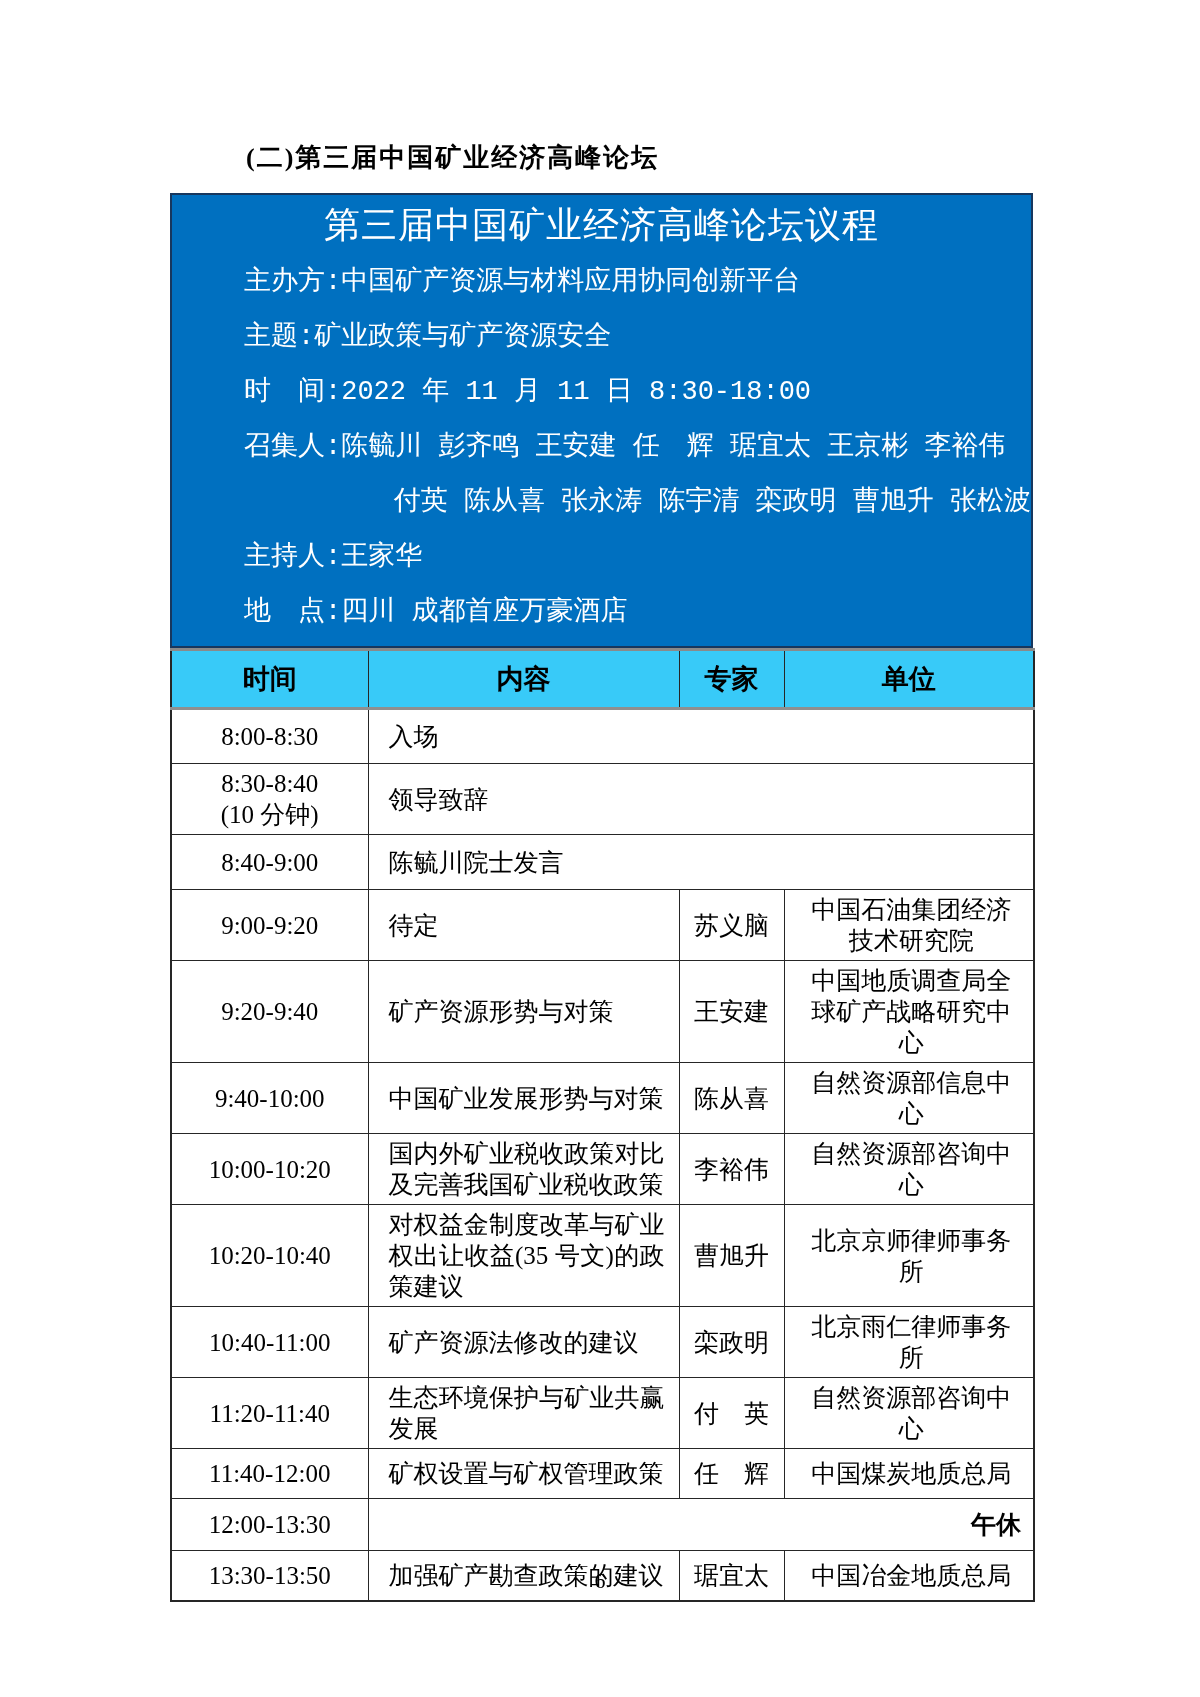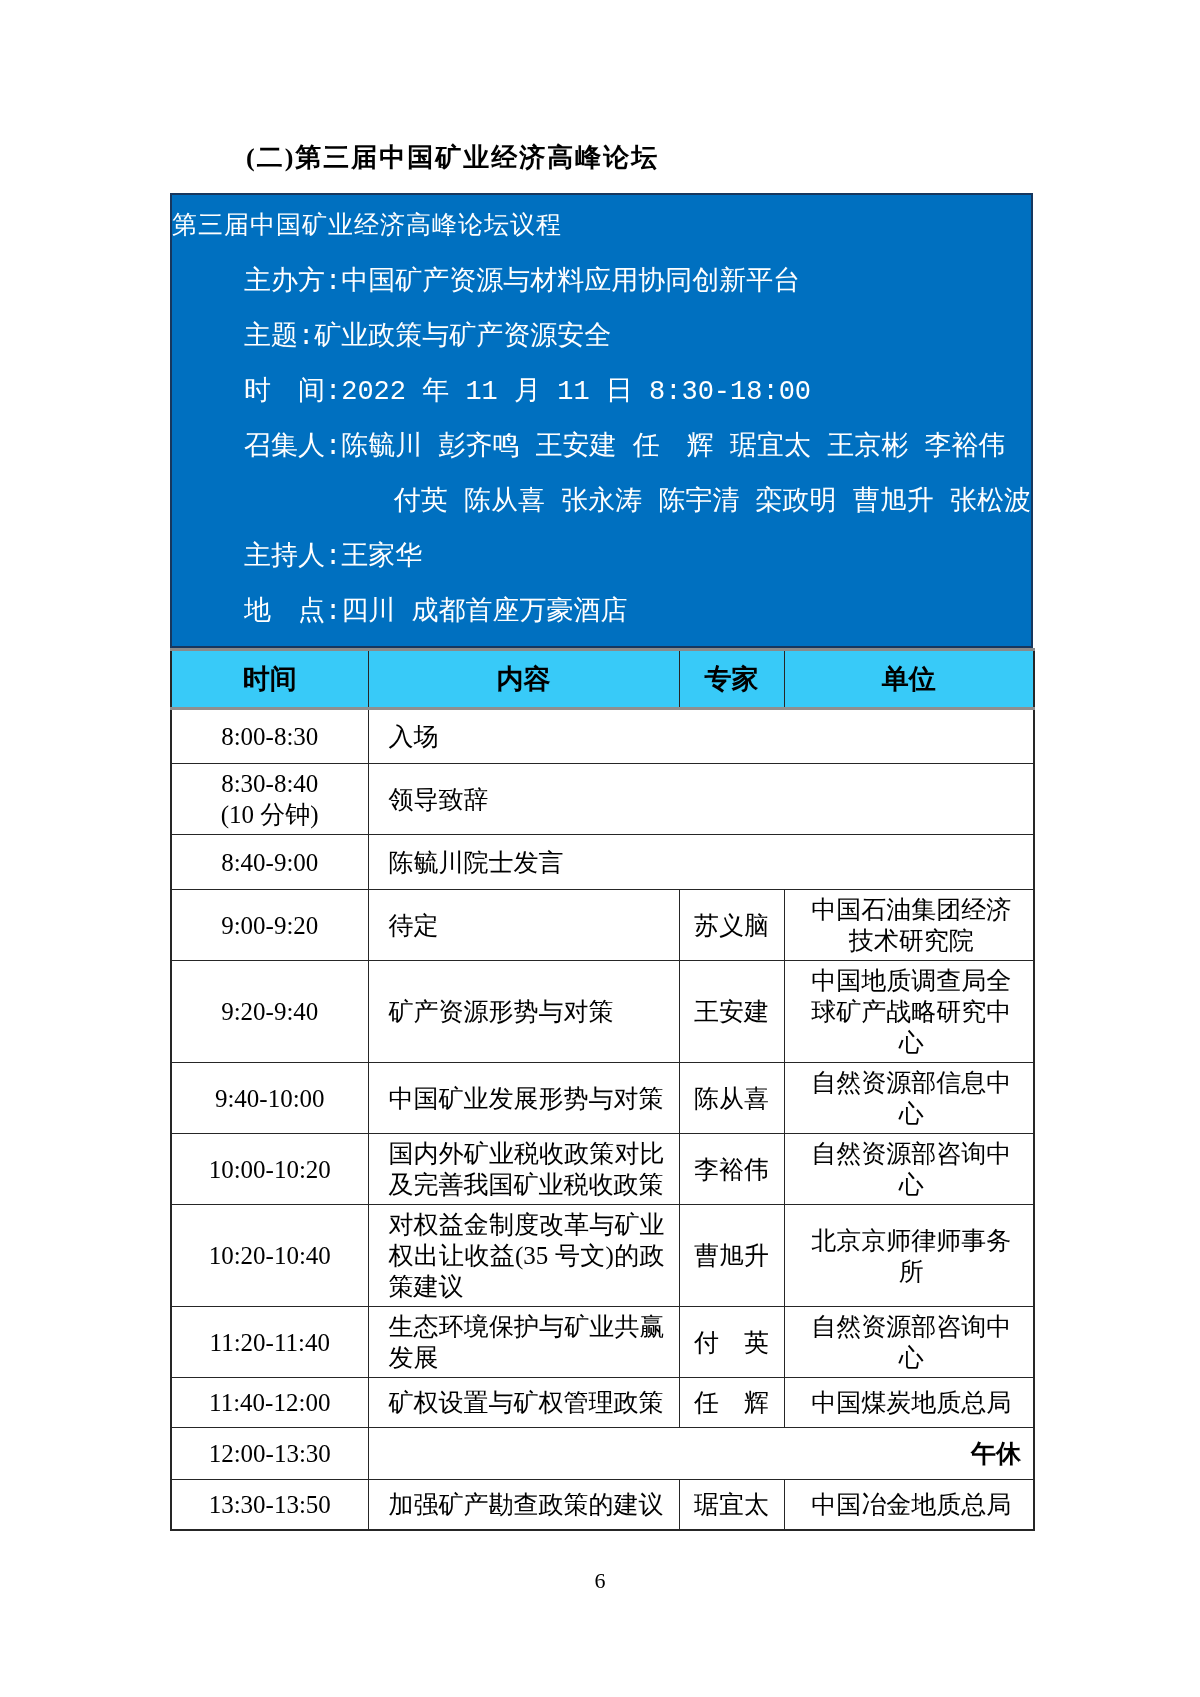--- a/index.html
+++ b/index.html
@@ -18,21 +18,21 @@
   }
   .infobox {
     position:absolute; left:170px; top:193px;
     width:863px; height:455px;
     background:#0070C0;
     border:2px solid #17375E;
     color:#ffffff;
     padding-top:8px;
   }
   .infobox-title {
-    font-size:25px; line-height:44px; letter-spacing:1px;
+    text-align:center; font-size:36px; line-height:44px; letter-spacing:1px;
   }
   .info-lines { margin-top:8px; }
   .info-line {
     font-size:27px; line-height:55px;
     padding-left:72px; white-space:nowrap;font-family:Liberation Mono, monospace;
   }
   .info-line.flush { padding-left:6px;text-align:right; }
   .agenda-table {
     position:absolute; left:170px; top:648px;
     width:863px;
@@ -137,20 +137,26 @@
         <td class="content-cell">国内外矿业税收政策对比及完善我国矿业税收政策</td>
         <td class="expert-cell">李裕伟</td>
         <td class="org-cell">自然资源部咨询中心</td>
       </tr>
       <tr class="rh92">
         <td class="time-cell">10:20-10:40</td>
         <td class="content-cell">对权益金制度改革与矿业权出让收益(35 号文)的政策建议</td>
         <td class="expert-cell">曹旭升</td>
         <td class="org-cell">北京京师律师事务所</td>
       </tr>
+      <tr class="rh50">
+        <td class="time-cell">10:40-11:00</td>
+        <td class="content-cell single">矿产资源法修改的建议</td>
+        <td class="expert-cell">栾政明</td>
+        <td class="org-cell">北京雨仁律师事务所</td>
+      </tr>
       <tr class="rh61">
         <td class="time-cell">11:20-11:40</td>
         <td class="content-cell">生态环境保护与矿业共赢发展</td>
         <td class="expert-cell">付　英</td>
         <td class="org-cell">自然资源部咨询中心</td>
       </tr>
       <tr class="rh50">
         <td class="time-cell">11:40-12:00</td>
         <td class="content-cell single">矿权设置与矿权管理政策</td>
         <td class="expert-cell">任　辉</td>

